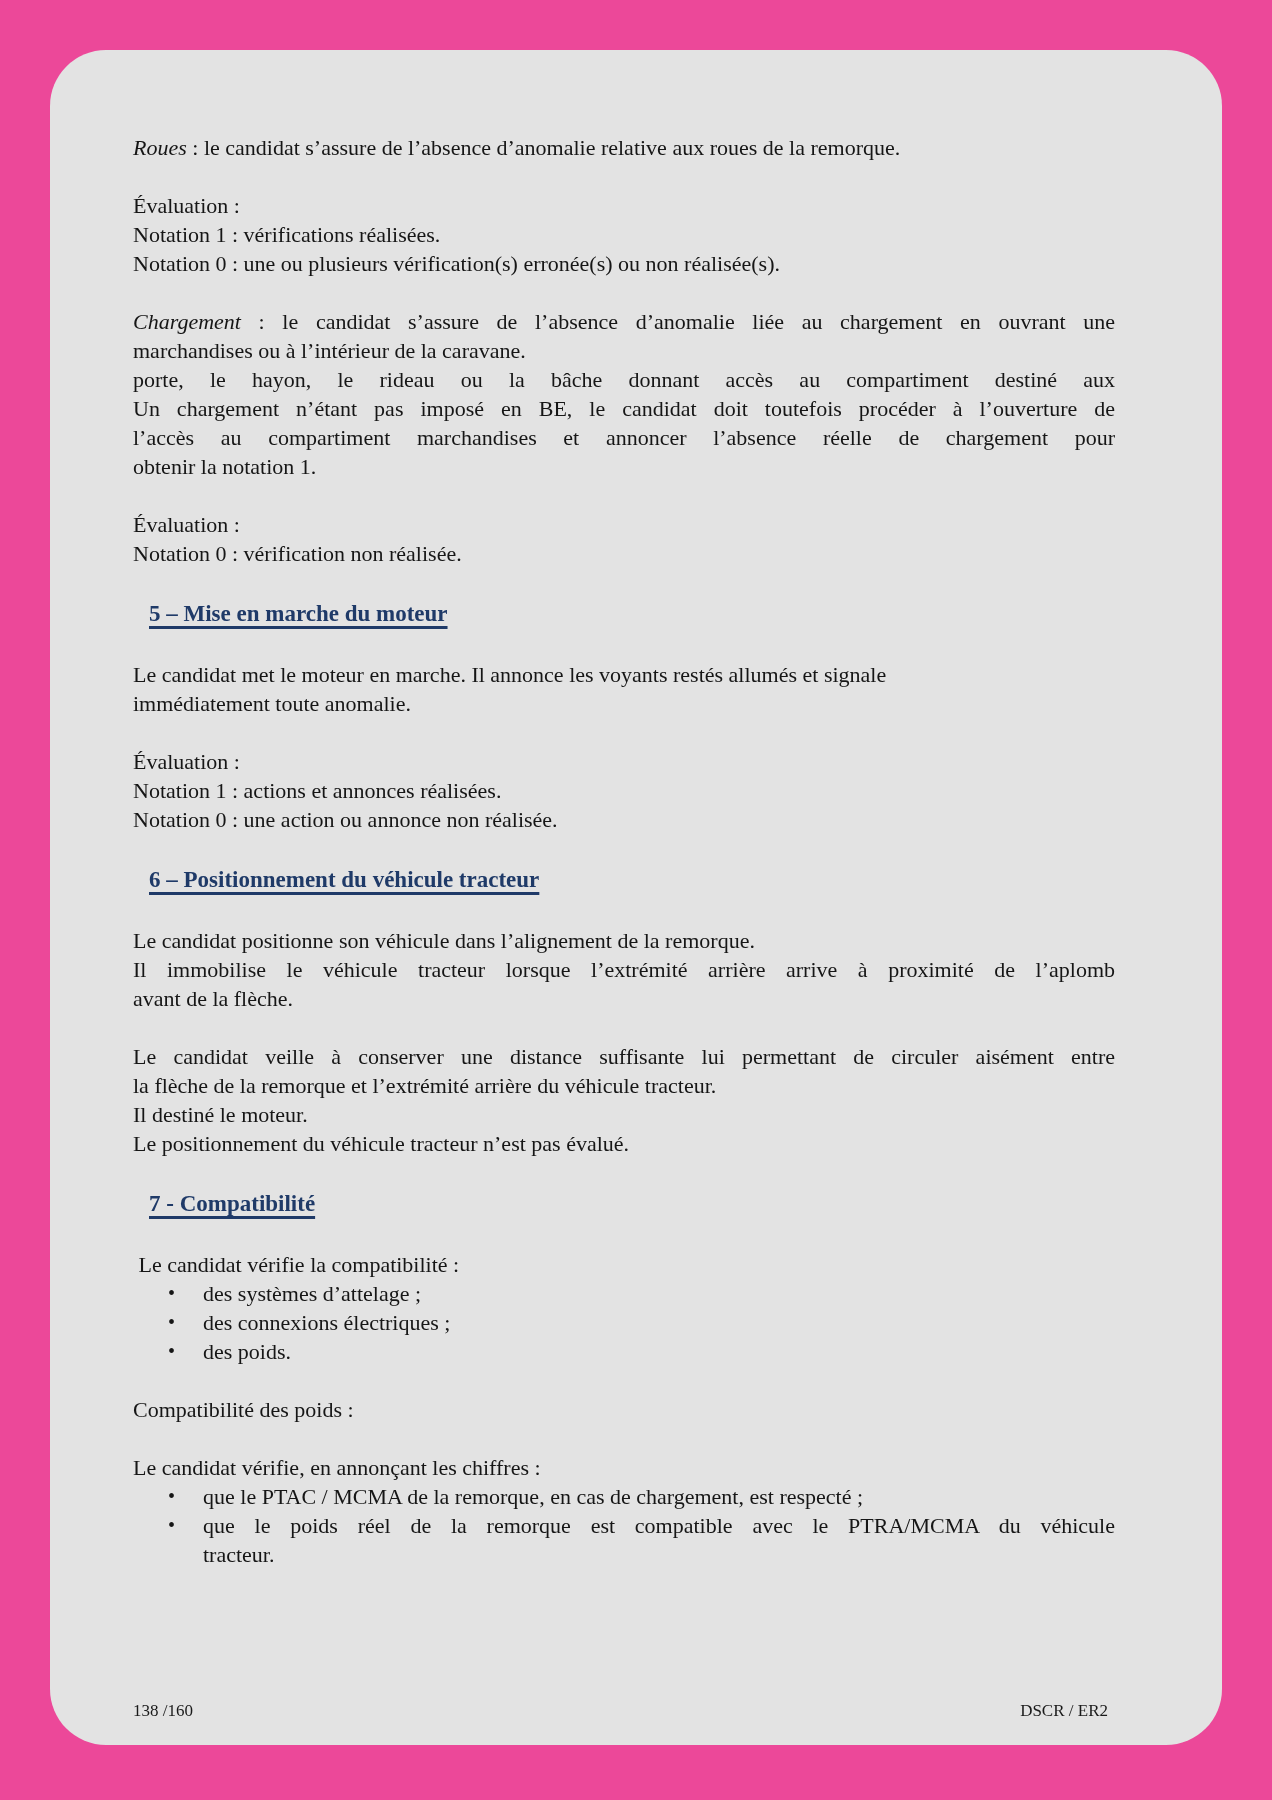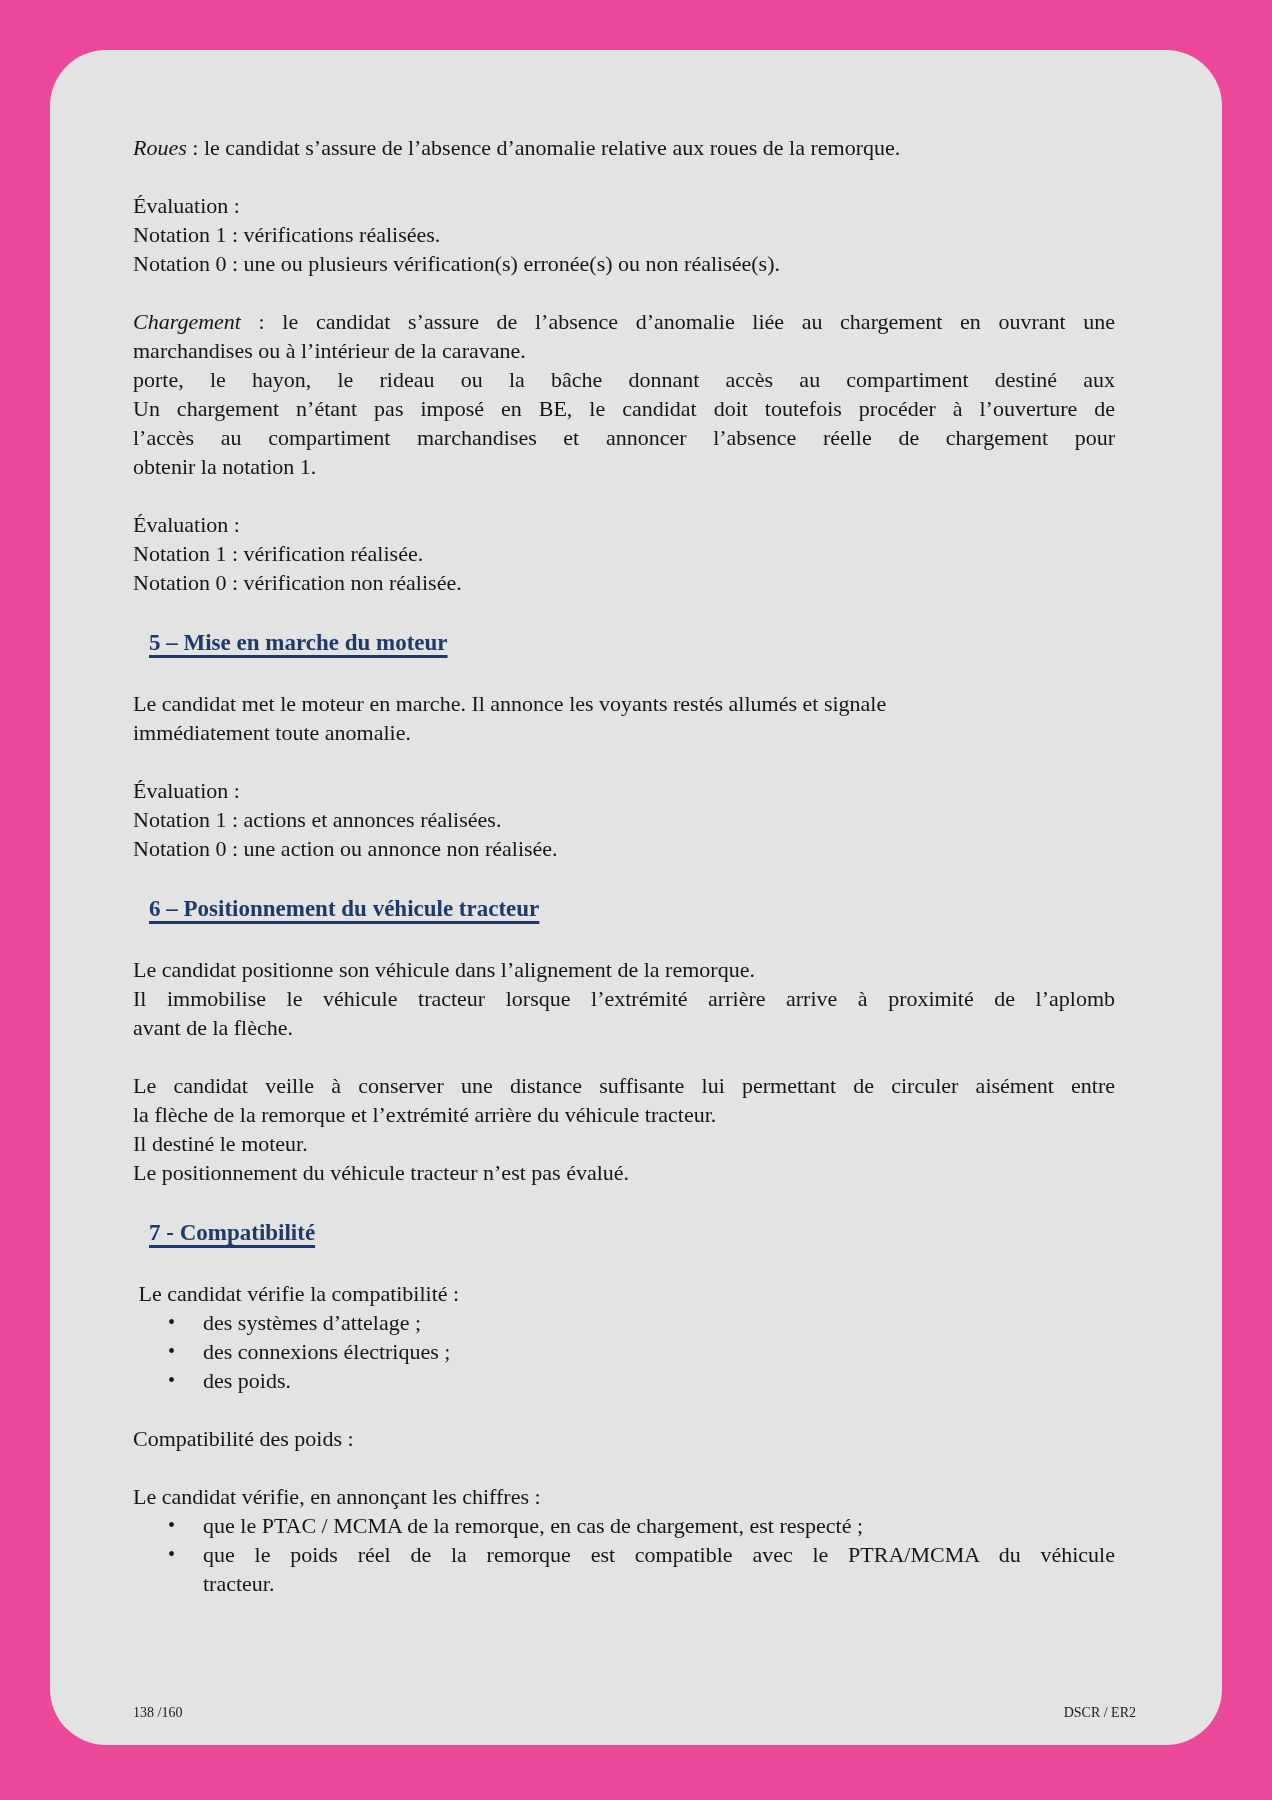--- a/index.html
+++ b/index.html
@@ -59,25 +59,25 @@
   }
   .bullet-dot {
     flex: none;
     width: 35px;
     font-size: 20px;
   }
   .bullet-lines { flex: 1; }
   .page-footer {
     position: absolute;
     left: 83px;
-    right: 86px;
+    right: 114px;
     bottom: 24px;
     display: flex;
     justify-content: space-between;
-    font-size: 14px;
+    font-size: 17px;
     color: #1a1a1a;
   }
 </style>
 </head>
 <body>
 
 <div class="stage">
   <div class="page-card">
     <div class="doc-body">
         <div class="line"><span class="it">Roues</span><span> : le candidat s’assure de l’absence d’anomalie relative aux roues de la remorque.</span></div>
@@ -87,21 +87,20 @@
         <div class="line"><span>Notation 0 : une ou plusieurs vérification(s) erronée(s) ou non réalisée(s).</span></div>
         <div class="gap"></div>
         <div class="line just"><span class="it">Chargement</span><span> : le candidat s’assure de l’absence d’anomalie liée au chargement en ouvrant une</span></div>
         <div class="line"><span>marchandises ou à l’intérieur de la caravane.</span></div>
         <div class="line just"><span>porte, le hayon, le rideau ou la bâche donnant accès au compartiment destiné aux</span></div>
         <div class="line just"><span>Un chargement n’étant pas imposé en BE, le candidat doit toutefois procéder à l’ouverture de</span></div>
         <div class="line just"><span>l’accès au compartiment marchandises et annoncer l’absence réelle de chargement pour</span></div>
         <div class="line"><span>obtenir la notation 1.</span></div>
         <div class="gap"></div>
         <div class="line"><span>Évaluation :</span></div>
-        <div class="line"><span>Notation 1 : vérification réalisée.</span></div>
         <div class="line"><span>Notation 0 : vérification non réalisée.</span></div>
         <div class="gap"></div>
         <div class="heading">5 – Mise en marche du moteur</div>
         <div class="gap"></div>
         <div class="line"><span>Le candidat met le moteur en marche. Il annonce les voyants restés allumés et signale</span></div>
         <div class="line"><span>immédiatement toute anomalie.</span></div>
         <div class="gap"></div>
         <div class="line"><span>Évaluation :</span></div>
         <div class="line"><span>Notation 1 : actions et annonces réalisées.</span></div>
         <div class="line"><span>Notation 0 : une action ou annonce non réalisée.</span></div>

